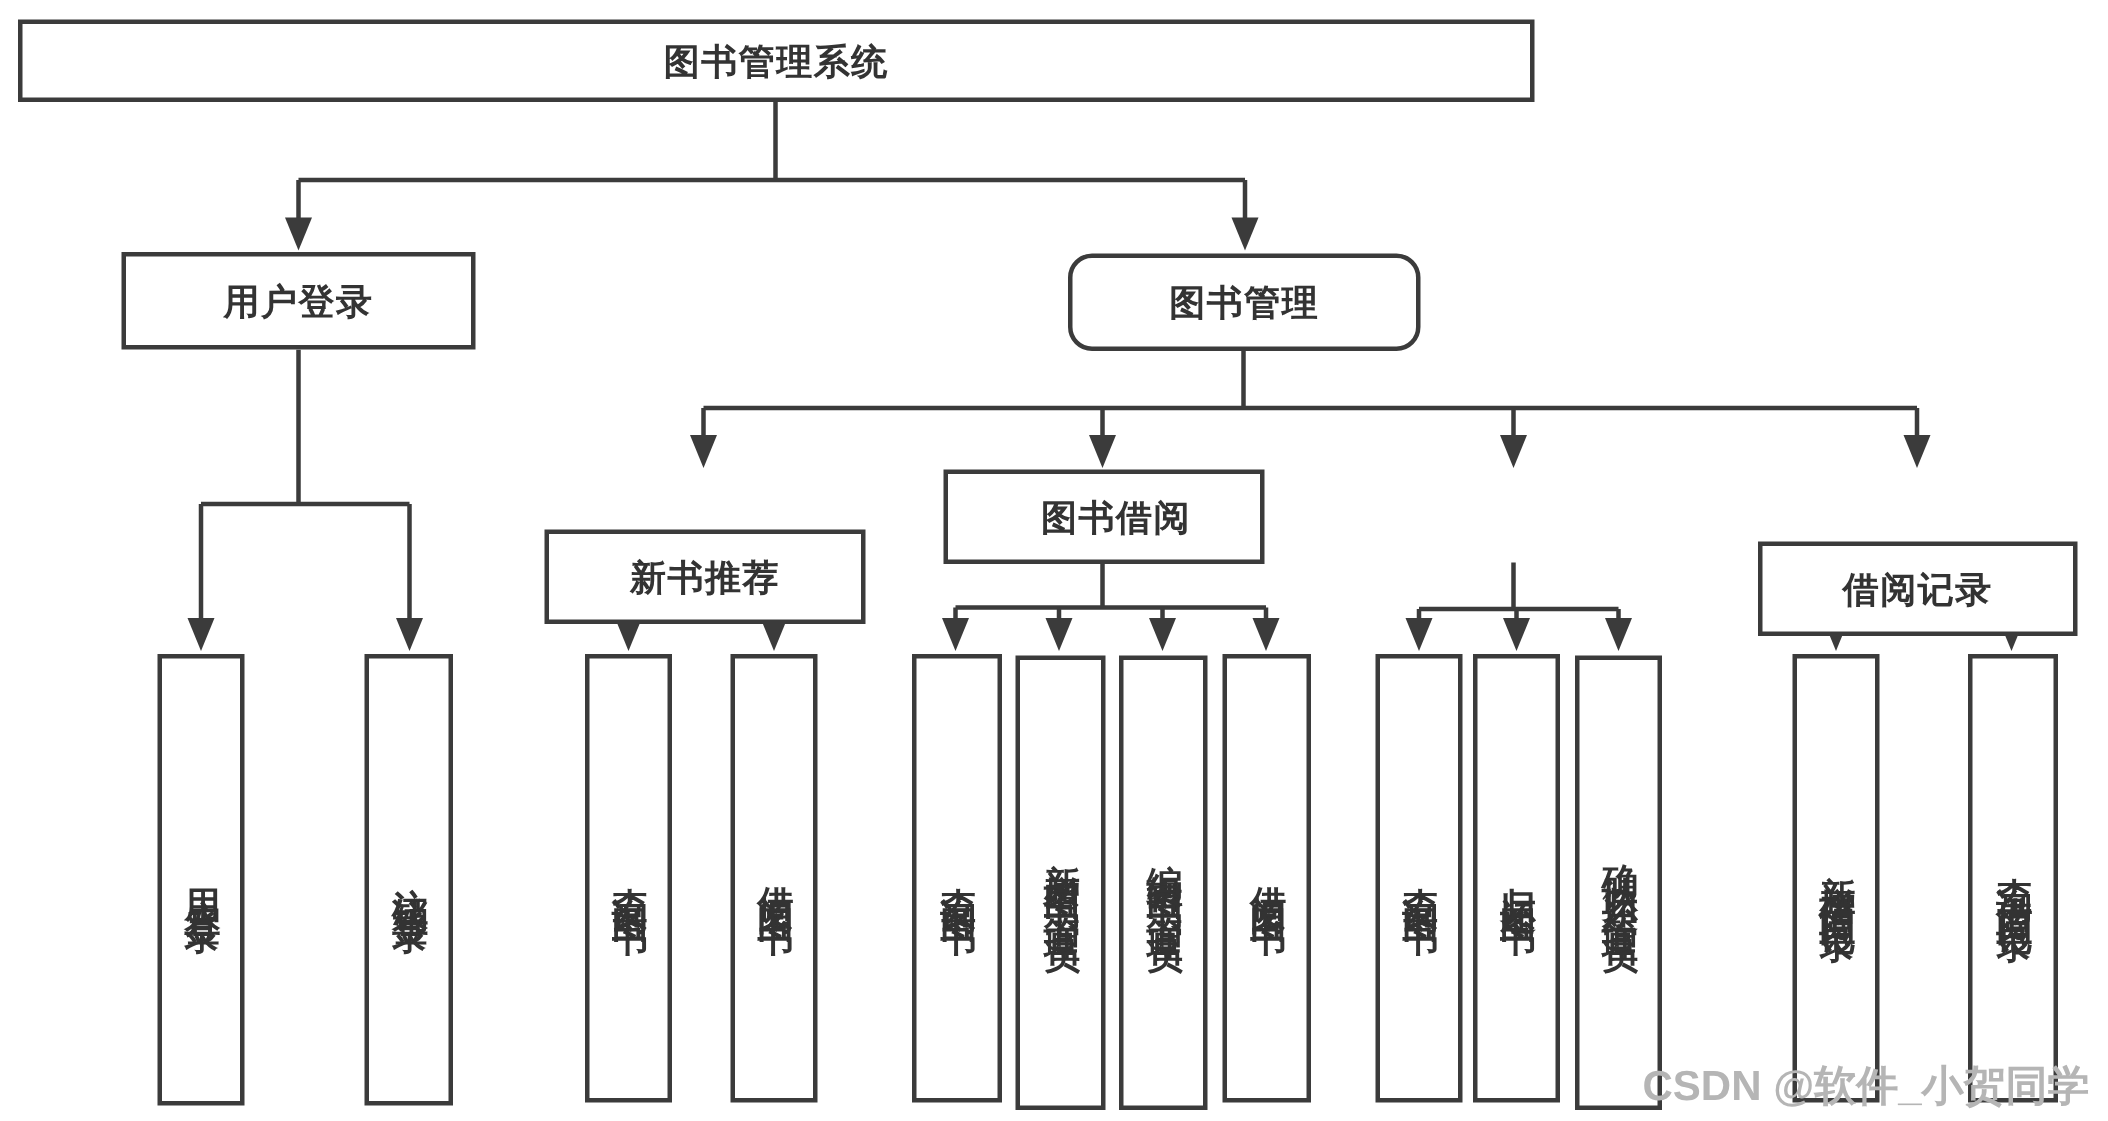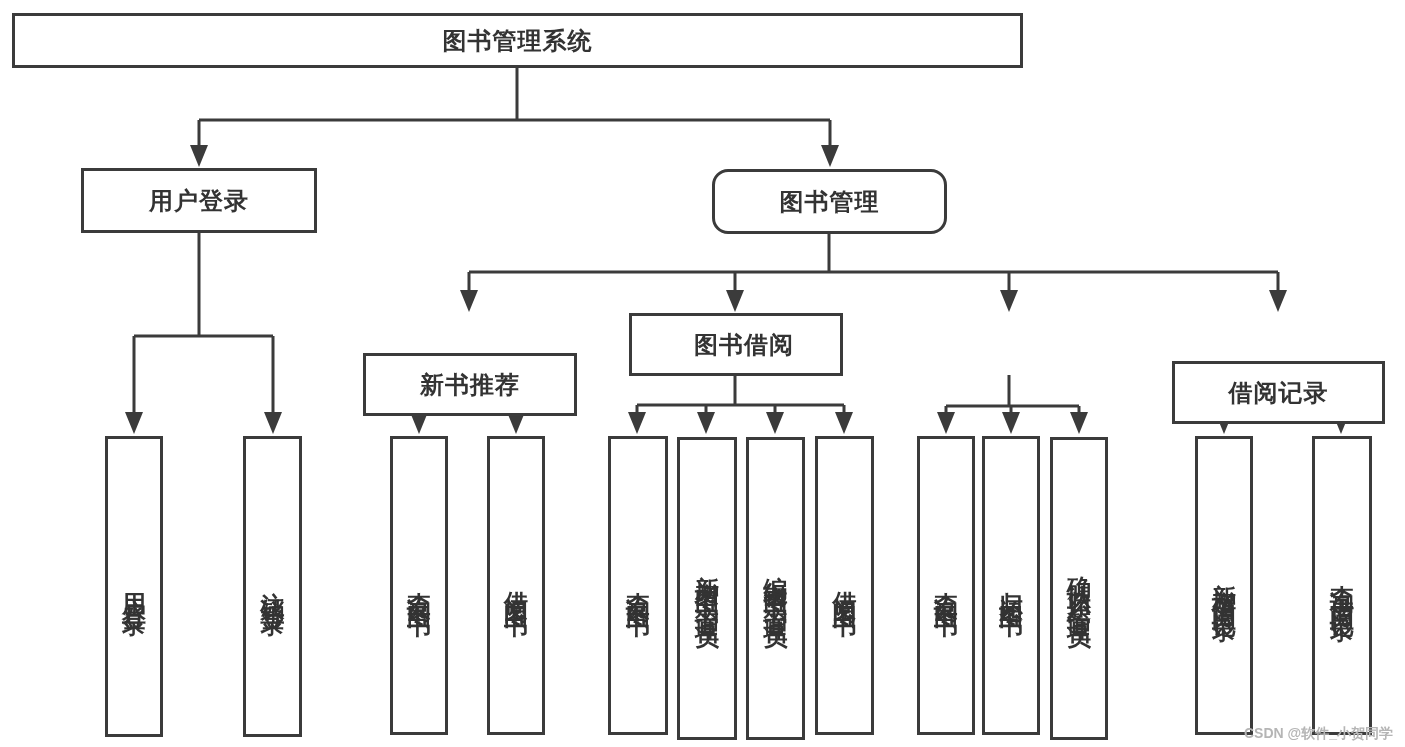--- a/index.html
+++ b/index.html
@@ -39,21 +39,21 @@
     font-size: 24px;
     letter-spacing: 7px;
     line-height: 1;
   }
   .watermark {
     position: absolute;
     right: 12px;
     bottom: 4px;
     z-index: 2;
     color: #b5b5b5;
-    font-size: 14px;
+    font-size: 28px;
     white-space: nowrap;
   }
 </style>
 </head>
 <body>
 
 <div class="canvas">
 
   <svg class="connectors" width="1405" height="747" viewBox="0 0 1405 747">
     <g stroke="#3b3b3b" stroke-width="3" fill="none">

